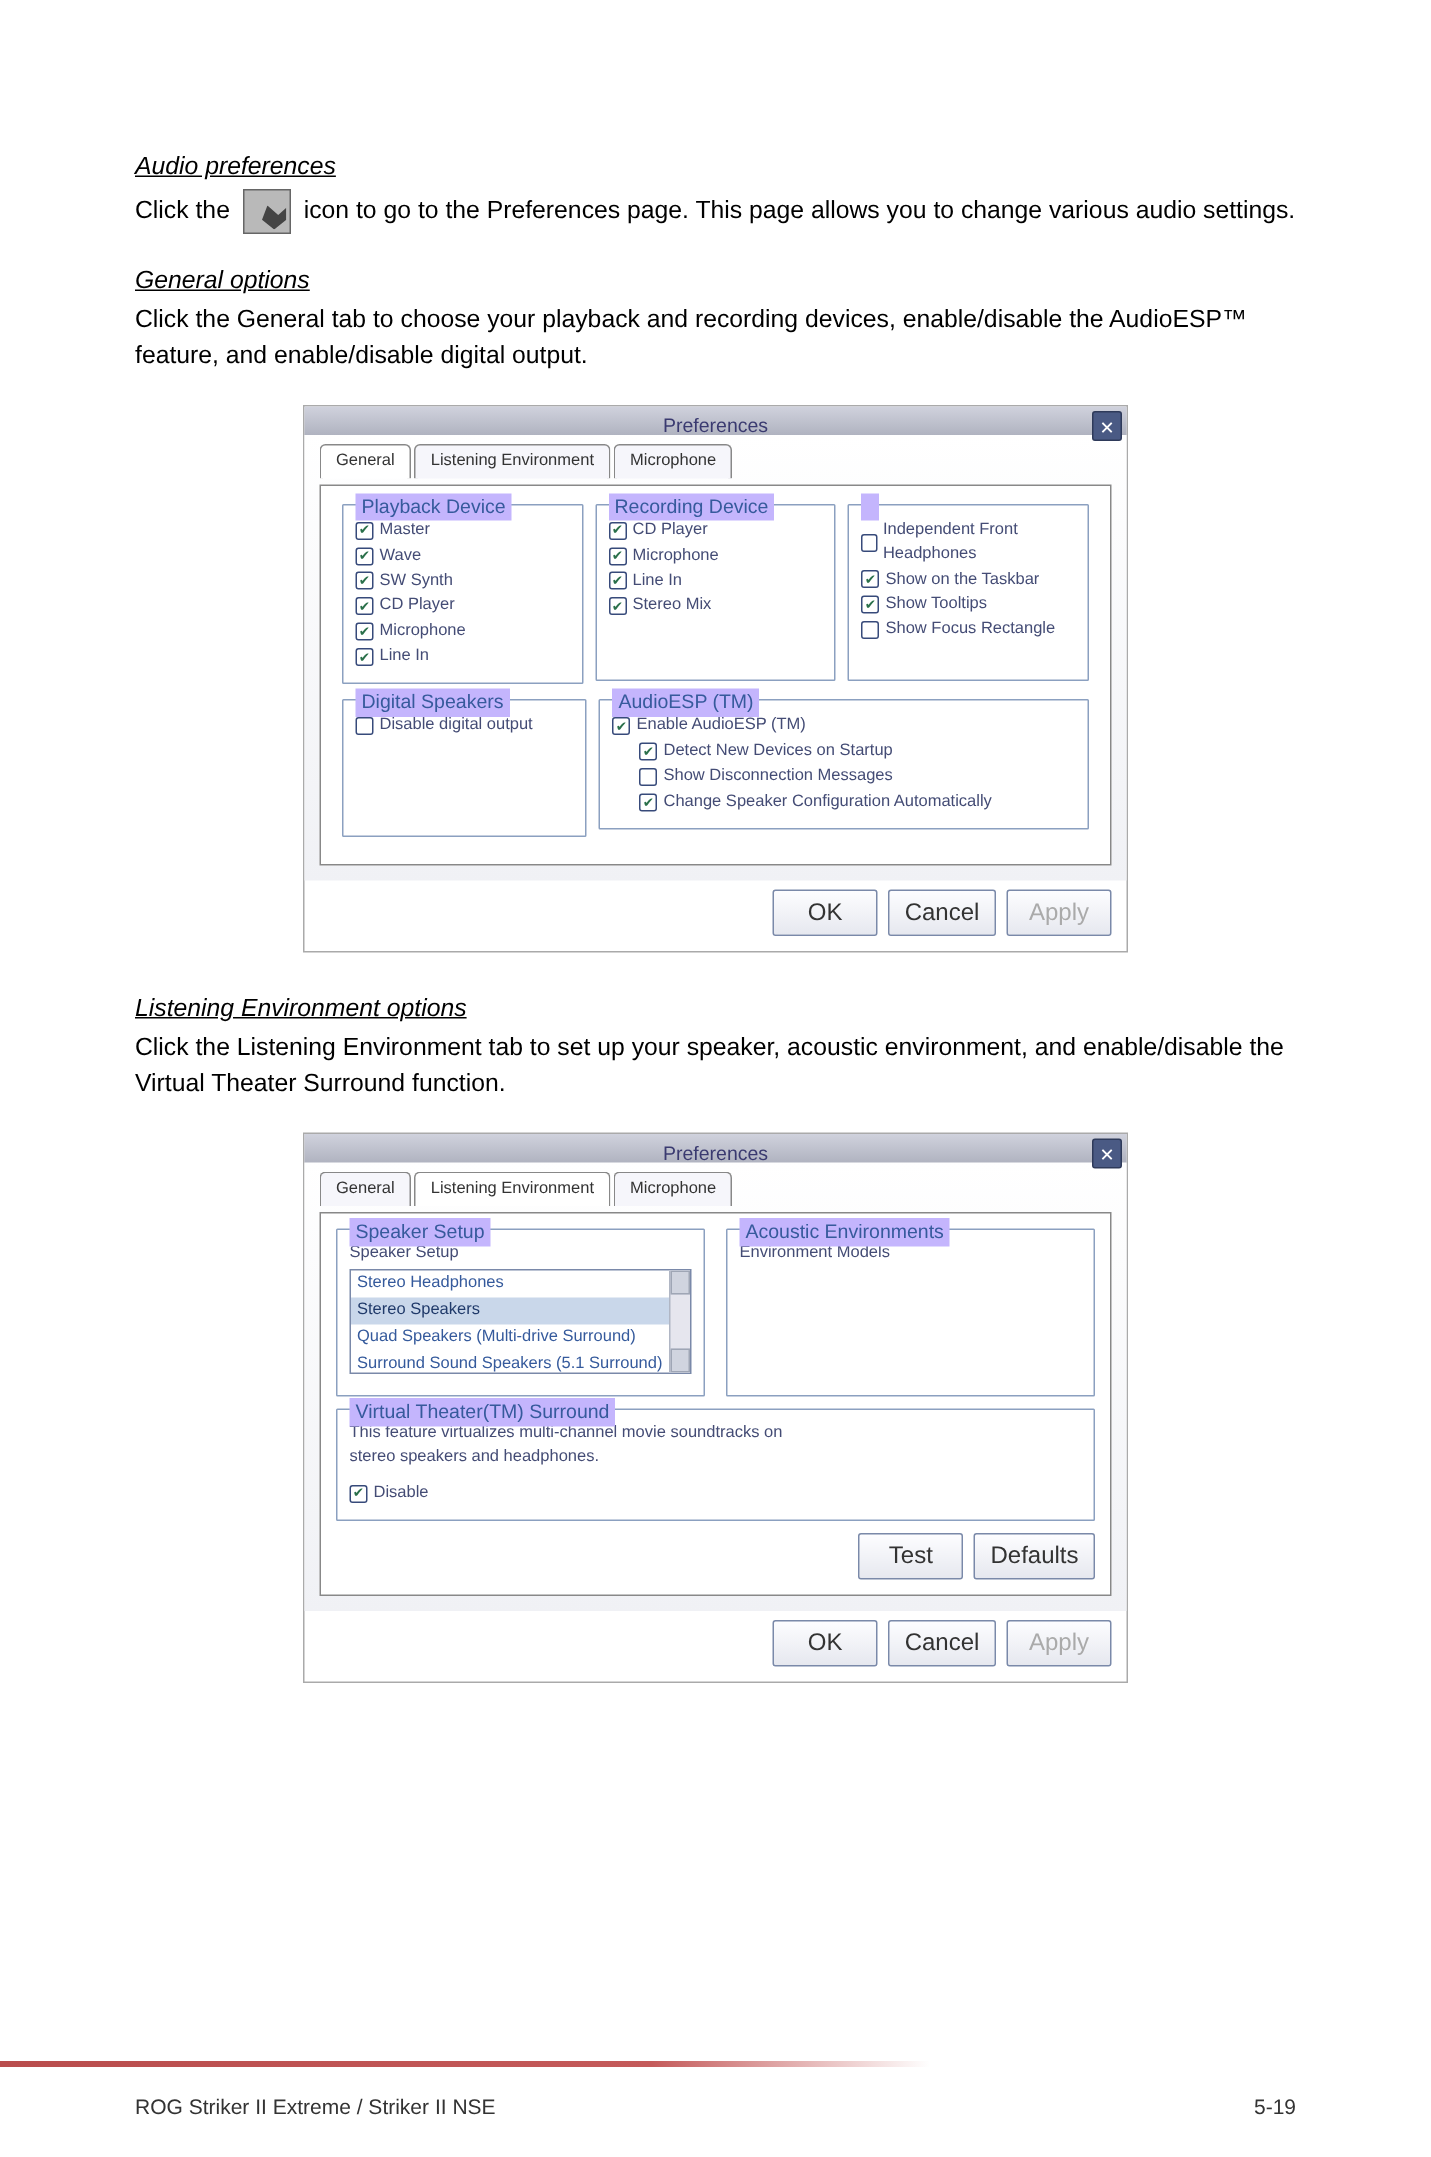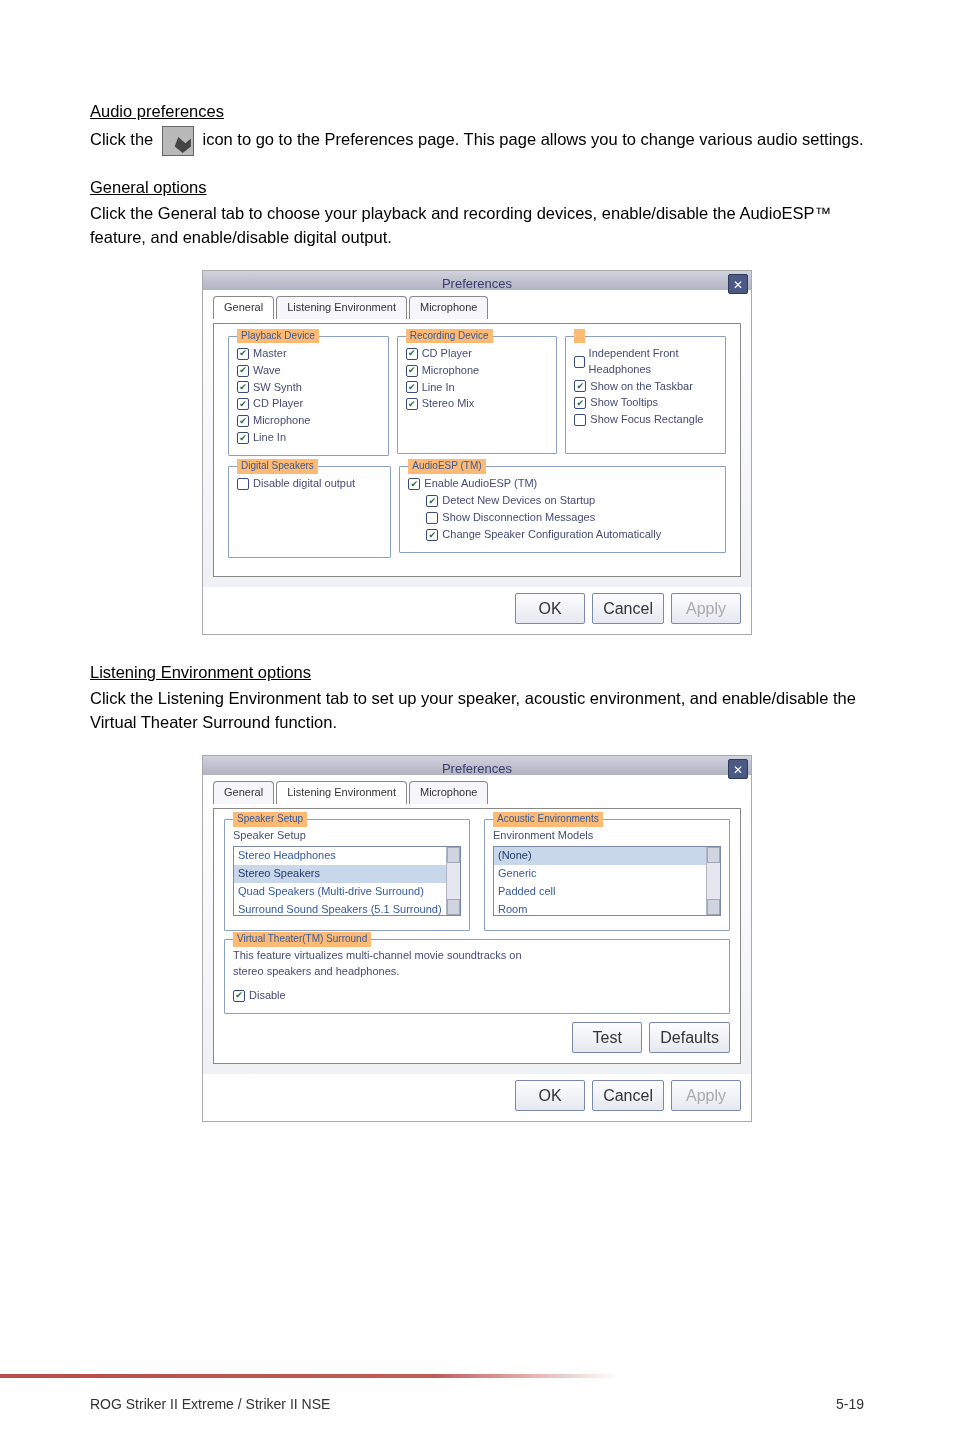--- a/index.html
+++ b/index.html
@@ -10,20 +10,21 @@
     color: #000;
     width: 954px;
     min-height: 1438px;
     position: relative;
     padding: 100px 90px 30px 90px;
     font-size: 16.5px;
     line-height: 1.45;
   }
   
   .section-heading {
+    font-style: italic;
     text-decoration: underline;
     font-size: 16.5px;
     margin-bottom: 2px;
   }
   .paragraph { margin-bottom: 20px; }
   .tool-icon {
     display: inline-block;
     width: 32px;
     height: 30px;
     background: #b9b9b9;
@@ -96,23 +97,23 @@
     border: 1px solid #8ba0c0;
     border-radius: 1px;
     padding: 8px;
     position: relative;
     margin-bottom: 8px;
   }
   .group-title {
     position: absolute;
     top: -8px;
     left: 8px;
-    background: #fdba74;
+    background: #c4b5fd;
     padding: 0 4px;
-    font-size: 10px;
+    font-size: 13px;
     color: #365a9c;
     text-align: center;
   }
   .three-col { display: flex; gap: 0; }
   .col { flex: 1; padding: 2px 4px; }
   .chk-line { display: flex; align-items: center; gap: 4px; margin: 1px 0; font-size: 11px; color: #444c75; }
   .chk { width: 12px; height: 12px; border: 1px solid #374a7a; border-radius: 2px; display: inline-flex; align-items:center; justify-content:center; font-size:9px; color:#2a704a; background:#fff; }
   .chk.checked::before { content: "✔"; font-size: 9px; line-height: 1; }
   .indent { padding-left: 18px; }
   
@@ -341,28 +342,20 @@
                 <div class="row">Surround Sound Speakers (5.1 Surround)</div>
 
                 <div class="scrollbar"></div>
               </div>
             </div>
           </div>
           <div style="flex:1">
             <div class="groupbox" style="min-height:112px">
               <div class="group-title">Acoustic Environments</div>
               <div style="font-size:11px;color:#444c75;margin-bottom:2px">Environment Models</div>
-              <div class="listbox">
-                <div class="row sel">(None)</div>
-                <div class="row">Generic</div>
-                <div class="row">Padded cell</div>
-                <div class="row">Room</div>
-
-                <div class="scrollbar"></div>
-              </div>
             </div>
           </div>
         </div>
 
         <div class="groupbox">
           <div class="group-title">Virtual Theater(TM) Surround</div>
           <div style="font-size:11px;color:#444c75;margin-bottom:8px;max-width:300px">This feature virtualizes multi-channel movie soundtracks on stereo speakers and headphones.</div>
           <div class="chk-line">
               <span class="chk checked"></span>
               <span>Disable</span>

